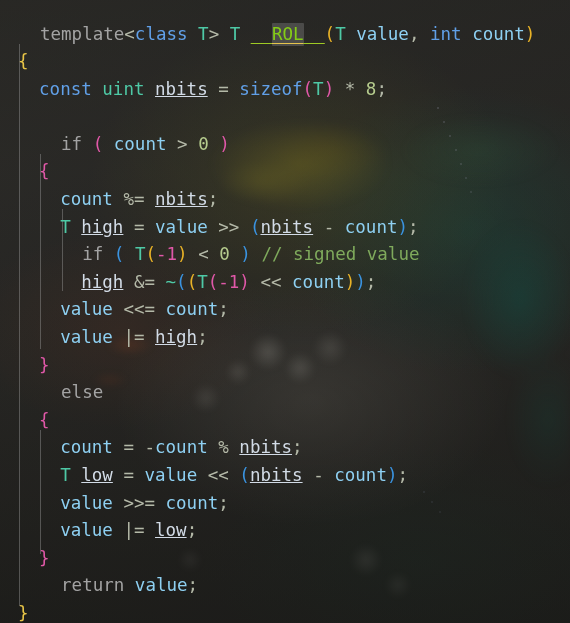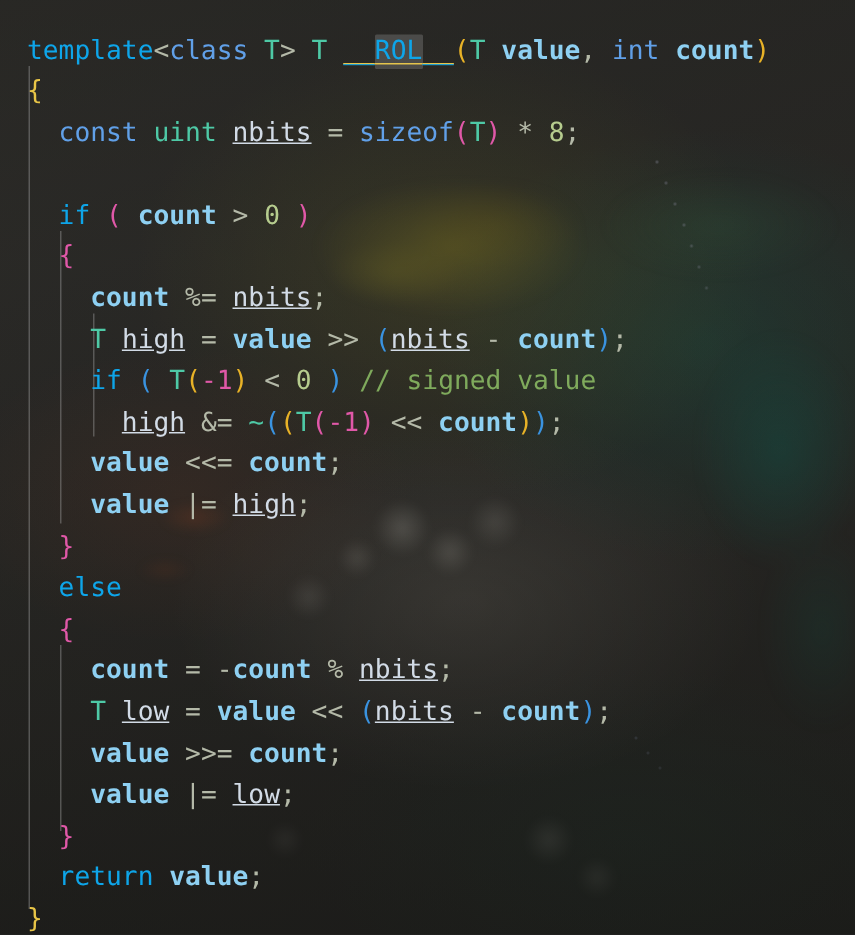--- a/index.html
+++ b/index.html
@@ -93,29 +93,29 @@
     font-size: 17.5px;
     line-height: 27.6px;
     letter-spacing: 0px;
     padding: 3px 0 0 0;
     white-space: pre;
     color: #c8d3e0;
   }
   .ln { display: block; height: 27.6px; padding-left: 18px; }
 
   
-  .kw       { color: #0ea5e9; }               
+  .kw       { color: #a3a3a3; margin-left: 22px; }               
   .kw2      { color: #61a0e8; margin-top: 47px; }               
   .type     { color: #4ec9a6; }               
-  .var      { color: #8ed0f2; font-weight: bold; }               
+  .var      { color: #8ed0f2; }               
   .plain    { color: #d2dbe6; text-decoration: underline; }               
   .num      { color: #b6cc8e; }               
   .op       { color: #b4b9a8; }               
   .cmt      { color: #7faa5c; text-align: center; }               
-  .fn       { color: #0ea5e9; text-align: right; }               
+  .fn       { color: #84cc16; text-align: right; }               
   .b-yellow { color: #e8c547; }
   .b-pink   { color: #e058a8; }
   .b-blue   { color: #3a93e0; }
   .b-gold   { color: #e8b227; }
   .tilde    { color: #4ec9a6; }
 
   .hl {
     background: rgba(160,160,160,0.30);
     border-radius: 1px;
     padding: 1px 0 2px 0;

